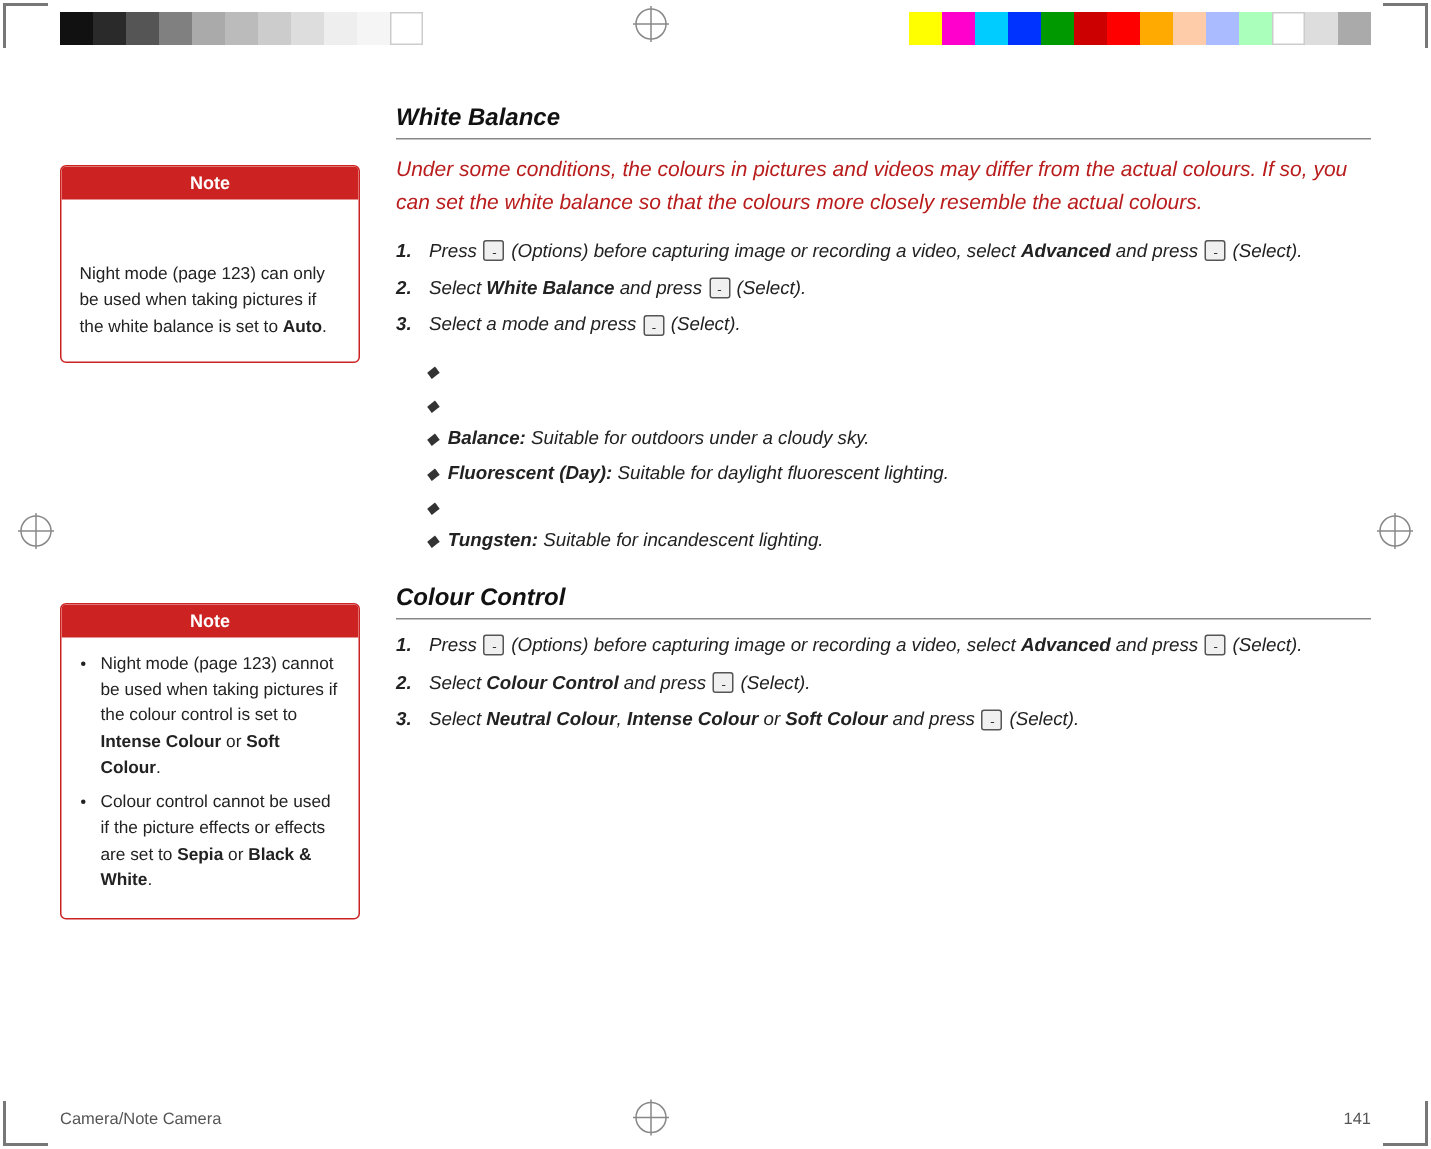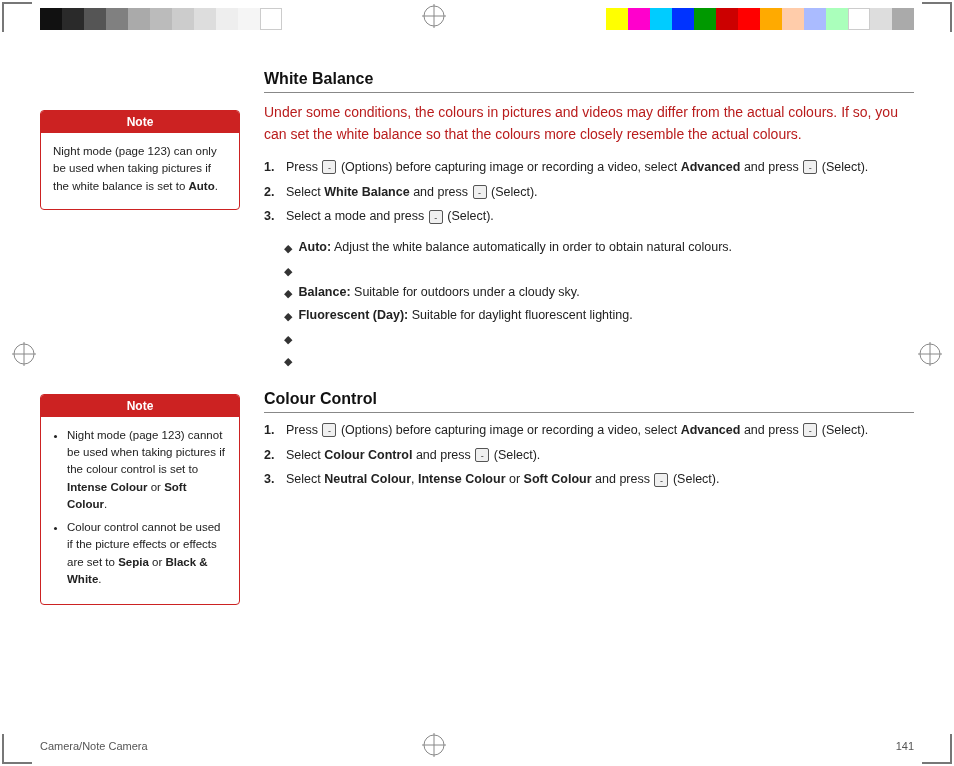--- a/index.html
+++ b/index.html
@@ -46,21 +46,20 @@
       flex-direction: row;
       gap: 24px;
     }
 
     
     .left-col {
       width: 200px;
       flex-shrink: 0;
       display: flex;
       flex-direction: column;
-      gap: 24px;
       padding-top: 50px;
     }
 
     
     .note-box {
       border: 1.5px solid #cc2222;
       border-radius: 4px;
       overflow: hidden;
     }
     .note-header {
@@ -70,31 +69,32 @@
       font-size: 12px;
       font-weight: bold;
       padding: 4px 8px;
     }
     .note-body {
       padding: 10px 12px;
       font-size: 11.5px;
       line-height: 1.5;
       color: #222;
     }
-    .note-body p { margin-bottom: 4px; }
+    .note-body p { margin-bottom: 4px; margin-top: 32px; }
     .note-body ul {
       list-style: disc;
       padding-left: 14px;
     }
     .note-body li { margin-bottom: 6px; }
 
     
     .right-col {
       flex: 1;
       padding-top: 10px;
+      font-style: italic;
     }
 
     .section-title {
       font-size: 16px;
       font-weight: bold;
       color: #111;
       margin-bottom: 8px;
       border-bottom: 1px solid #888;
       padding-bottom: 4px;
     }
@@ -291,38 +291,38 @@
 
         <div class="step">
           <span class="step-num">3.</span>
           <span class="step-text">Select a mode and press <span class="btn-icon">-</span> (Select).</span>
         </div>
       </div>
 
       <div class="bullet-list">
         <div class="bullet-item">
           <span class="bullet-diamond">◆</span>
-          <span><strong>Auto:</strong> Adjust the white balance automatically in order to obtain natural colours.</span>
         </div>
         <div class="bullet-item">
           <span class="bullet-diamond">◆</span>
         </div>
         <div class="bullet-item">
           <span class="bullet-diamond">◆</span>
           <span><strong>Balance:</strong> Suitable for outdoors under a cloudy sky.</span>
         </div>
         <div class="bullet-item">
           <span class="bullet-diamond">◆</span>
           <span><strong>Fluorescent (Day):</strong> Suitable for daylight fluorescent lighting.</span>
         </div>
         <div class="bullet-item">
           <span class="bullet-diamond">◆</span>
         </div>
         <div class="bullet-item">
           <span class="bullet-diamond">◆</span>
+          <span><strong>Tungsten:</strong> Suitable for incandescent lighting.</span>
         </div>
       </div>
     </div>
 
     <div class="section section-gap">
       <div class="section-title">Colour Control</div>
 
       <div class="steps">
 
         <div class="step">

